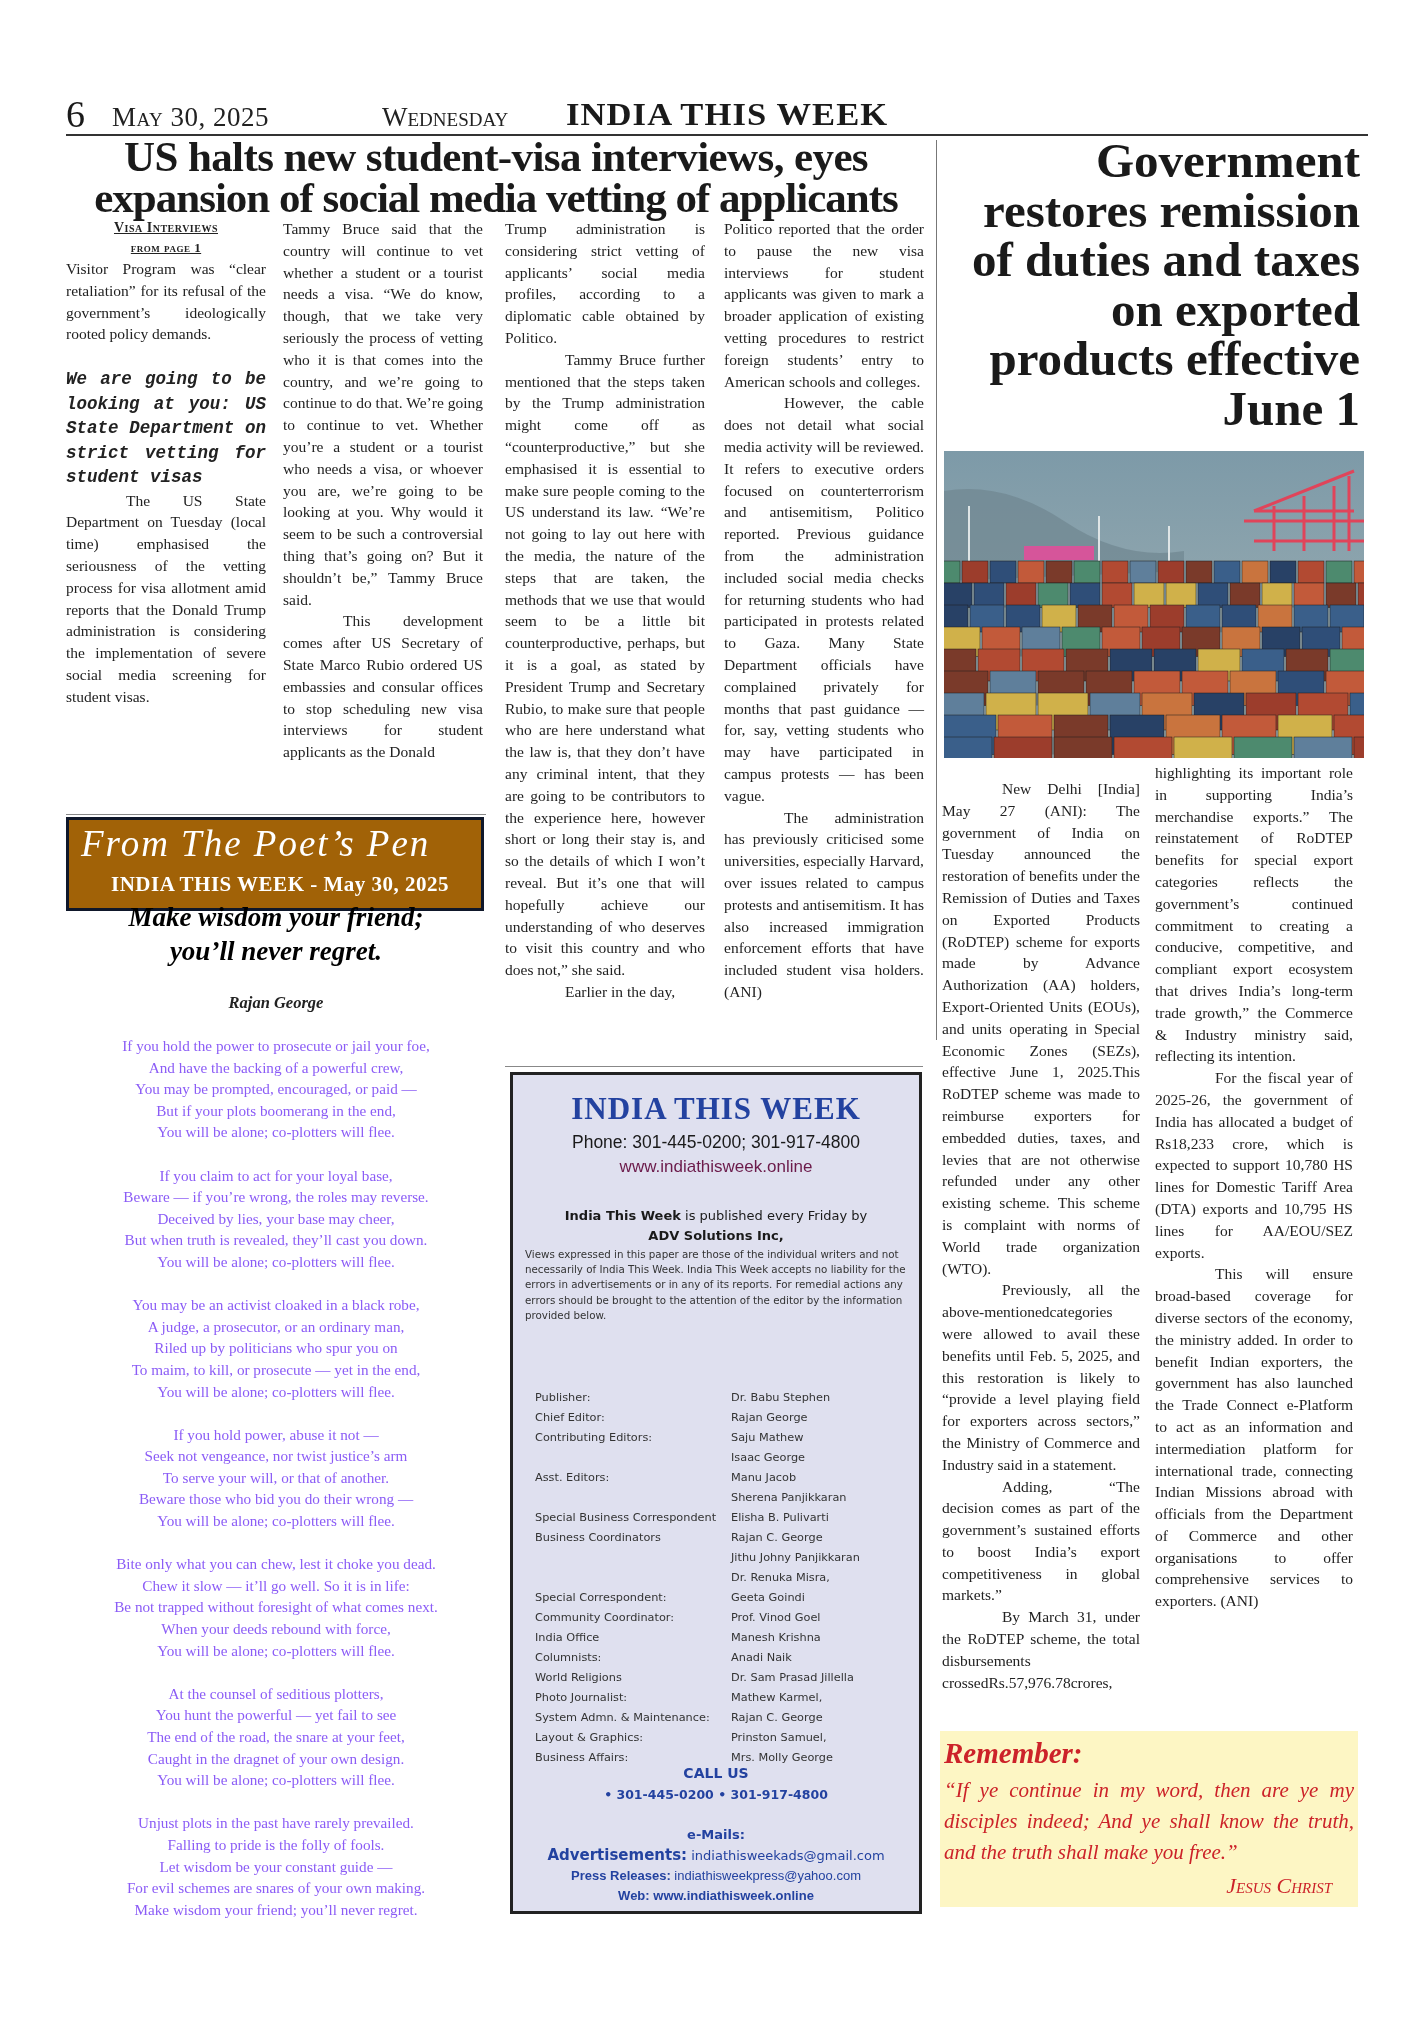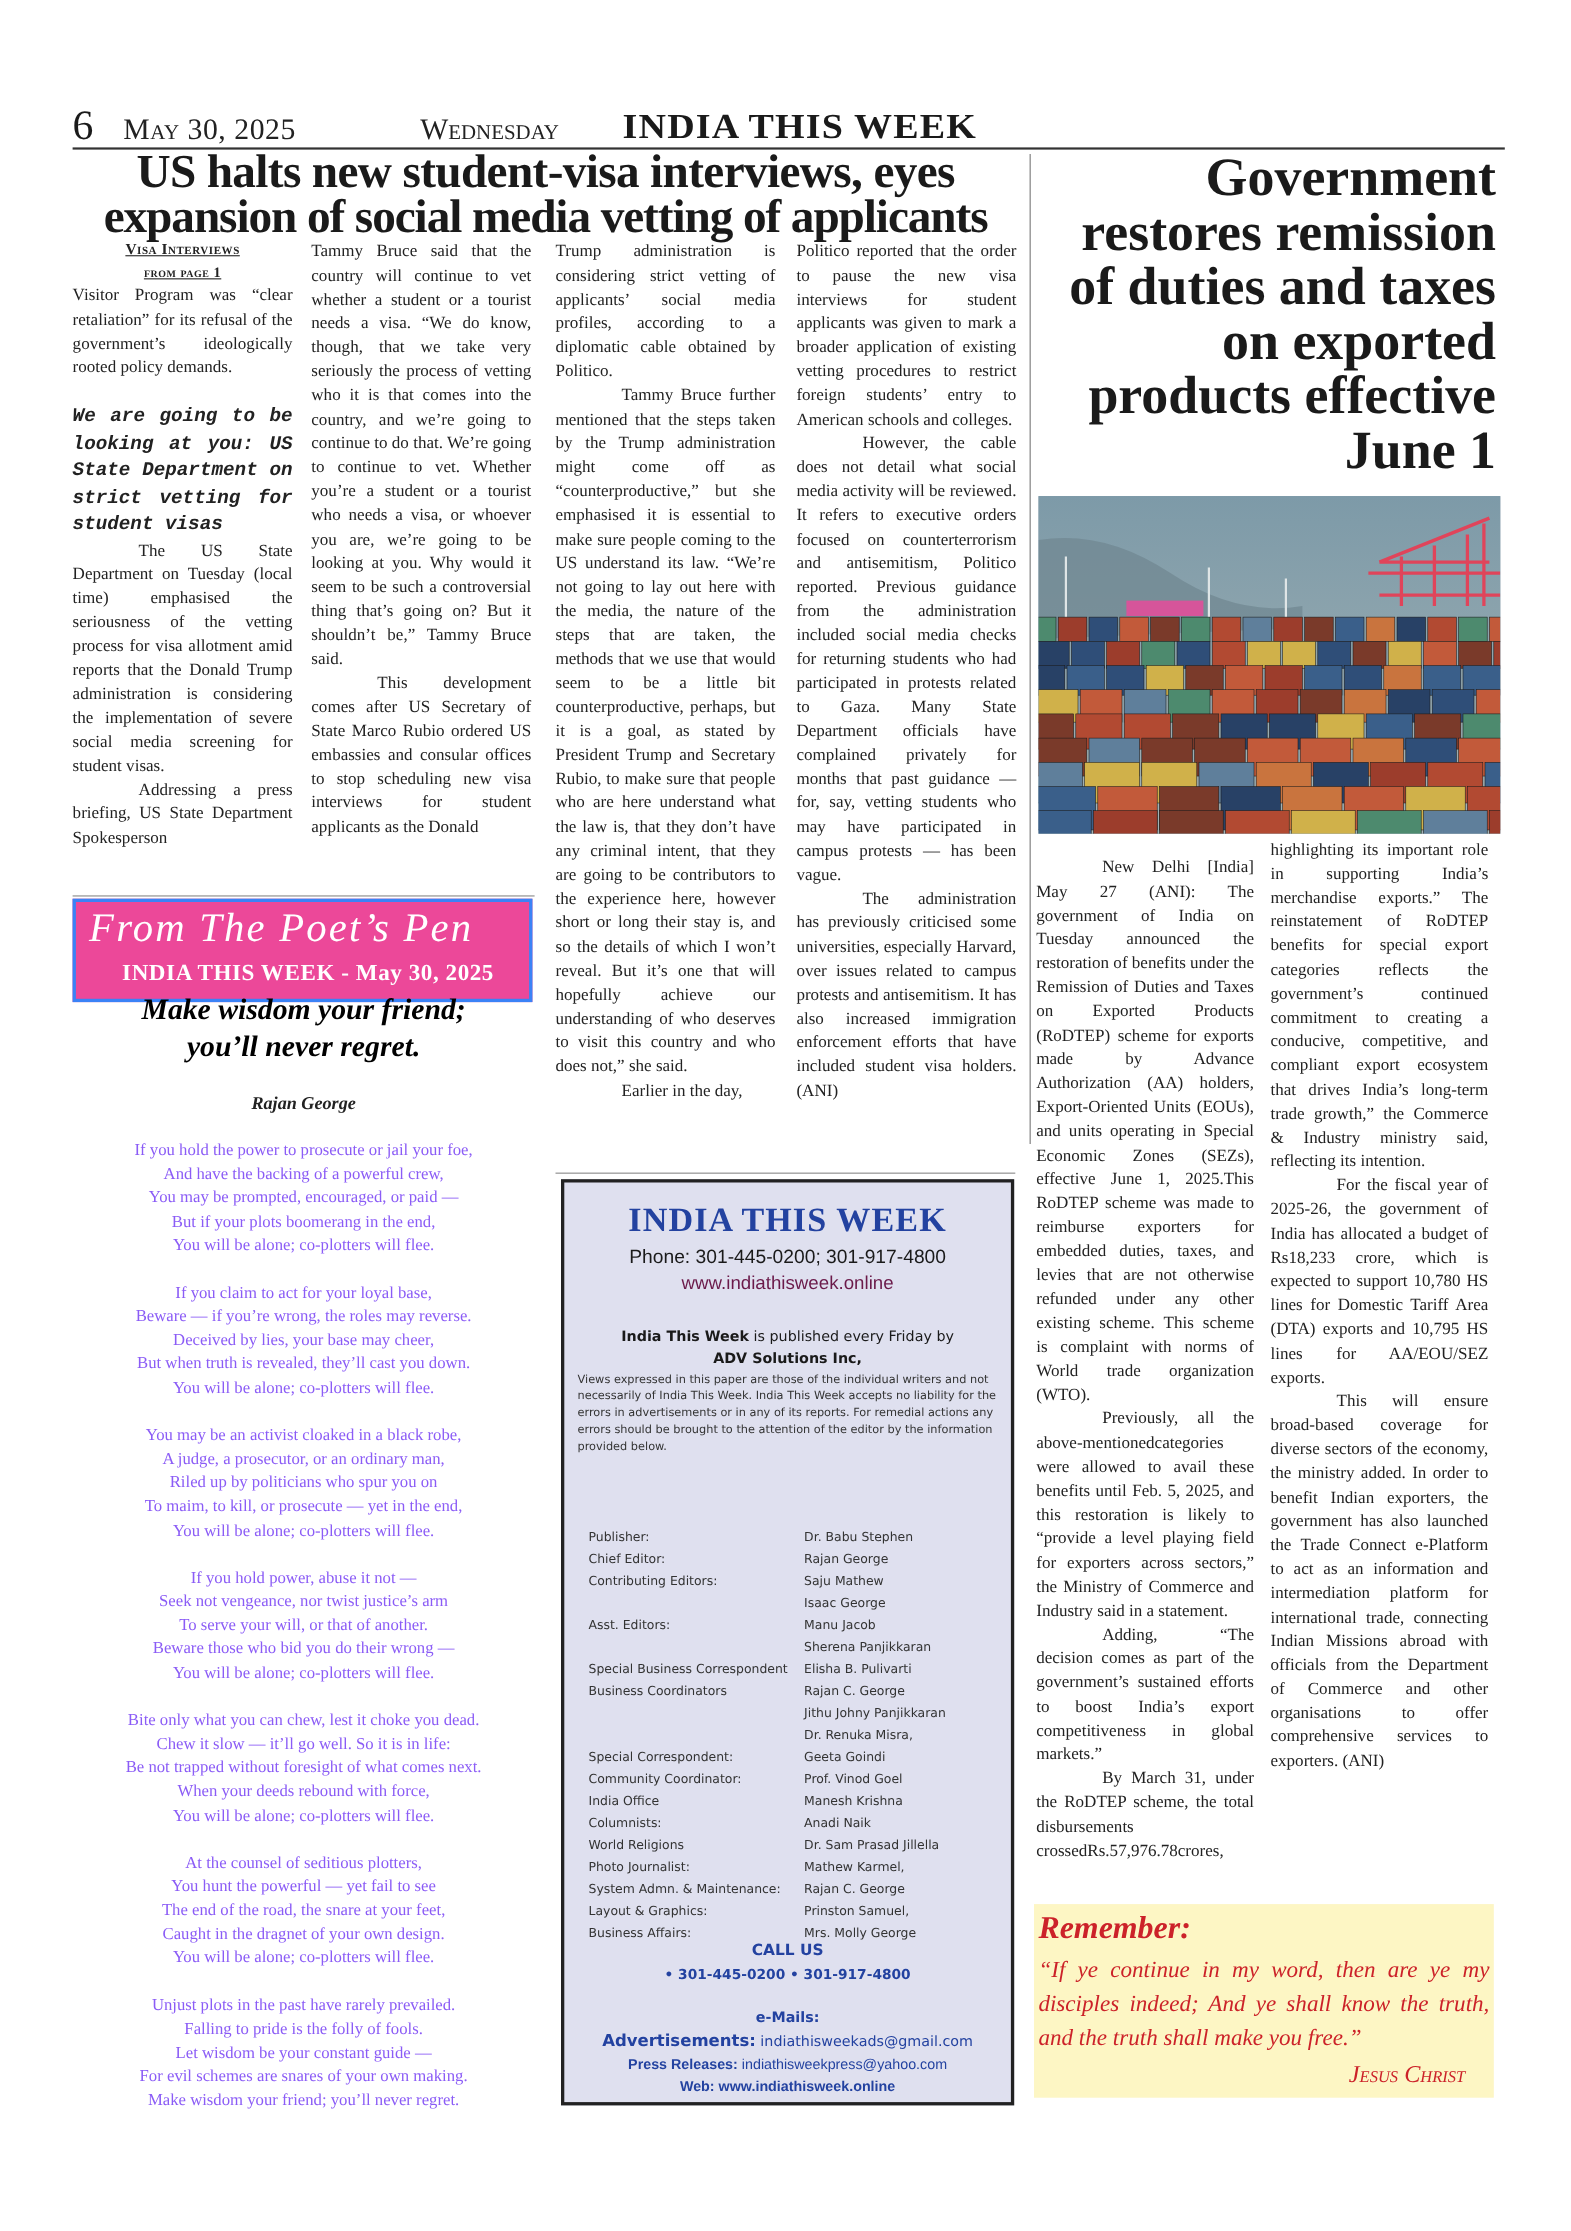--- a/index.html
+++ b/index.html
@@ -26,21 +26,21 @@
   .kicker-big { font-size: 14px; }
   .subhead { font-weight: bold; font-style: italic; font-size: 17.5px; line-height: 24.5px; text-align: justify; margin-top: 22px; font-family: Liberation Mono, monospace; }
 
   #col1 { left: 66px; top: 218px; width: 200px; }
   #col2 { left: 283px; top: 218px; width: 200px; }
   #col3 { left: 505px; top: 218px; width: 200px; }
   #col4 { left: 724px; top: 218px; width: 200px; }
 
   
   .poet-rule { position: absolute; left: 66px; top: 814px; width: 420px; height: 1px; background: #888; }
-  .poet-banner { position: absolute; left: 66px; top: 817px; width: 418px; height: 94px; background: #ec4899; border: 3px solid #3b82f6; color: #fff; }
+  .poet-banner { position: absolute; left: 66px; top: 817px; width: 418px; height: 94px; background: #a16207; border: 3px solid #0f172a; color: #fff; }
   .poet-banner .script { position: absolute; left: 12px; top: 2px; font-size: 37px; font-style: italic; font-family: "Liberation Serif", serif; letter-spacing: 2px; }
   .poet-banner .sub { position: absolute; left: 42px; top: 52px; font-size: 21px; font-weight: bold; letter-spacing: 0.5px; }
   .poem-title { position: absolute; left: 66px; top: 900px; width: 420px; text-align: center; font-size: 27px; line-height: 34px; font-weight: bold; font-style: italic; color: #000000; }
   .poem-author { position: absolute; left: 66px; top: 993px; width: 420px; text-align: center; font-size: 16.5px; font-weight: bold; font-style: italic; }
   .poem { position: absolute; left: 66px; top: 1035px; width: 420px; text-align: center; font-size: 15.2px; line-height: 21.6px; color: #8b5cf6; }
   .stanza { margin-bottom: 21.6px; }
 
   
   .box-rule { position: absolute; left: 505px; top: 1066px; width: 418px; height: 1px; background: #888; }
   .info-box { position: absolute; left: 510px; top: 1072px; width: 412px; height: 842px; background: #dfe0ef; border: 3px solid #222; font-family: "DejaVu Sans", "Liberation Sans", sans-serif; }
@@ -88,21 +88,20 @@
   <div>US halts new student-visa interviews, eyes</div>
   <div class="l2">expansion of social media vetting of applicants</div>
 </h1>
 
 <div class="col" id="col1">
   <div class="kicker kicker-big">Visa Interviews</div>
   <div class="kicker">from page 1</div>
   <p>Visitor Program was “clear retaliation” for its refusal of the government’s ideologically rooted policy demands.</p>
   <div class="subhead">We are going to be looking at you: US State Department on strict vetting for student visas</div>
   <p class="ind">The US State Department on Tuesday (local time) emphasised the seriousness of the vetting process for visa allotment amid reports that the Donald Trump administration is considering the implementation of severe social media screening for student visas.</p>
-  <p class="ind">Addressing a press briefing, US State Department Spokesperson</p>
 </div>
 
 <div class="col" id="col2">
   <p>Tammy Bruce said that the country will continue to vet whether a student or a tourist needs a visa. “We do know, though, that we take very seriously the process of vetting who it is that comes into the country, and we’re going to continue to do that. We’re going to continue to vet. Whether you’re a student or a tourist who needs a visa, or whoever you are, we’re going to be looking at you. Why would it seem to be such a controversial thing that’s going on? But it shouldn’t be,” Tammy Bruce said.</p>
   <p class="ind">This development comes after US Secretary of State Marco Rubio ordered US embassies and consular offices to stop scheduling new visa interviews for student applicants as the Donald</p>
 </div>
 
 <div class="col" id="col3">
   <p>Trump administration is considering strict vetting of applicants’ social media profiles, according to a diplomatic cable obtained by Politico.</p>
   <p class="ind">Tammy Bruce further mentioned that the steps taken by the Trump administration might come off as “counterproductive,” but she emphasised it is essential to make sure people coming to the US understand its law. “We’re not going to lay out here with the media, the nature of the steps that are taken, the methods that we use that would seem to be a little bit counterproductive, perhaps, but it is a goal, as stated by President Trump and Secretary Rubio, to make sure that people who are here understand what the law is, that they don’t have any criminal intent, that they are going to be contributors to the experience here, however short or long their stay is, and so the details of which I won’t reveal. But it’s one that will hopefully achieve our understanding of who deserves to visit this country and who does not,” she said.</p>

